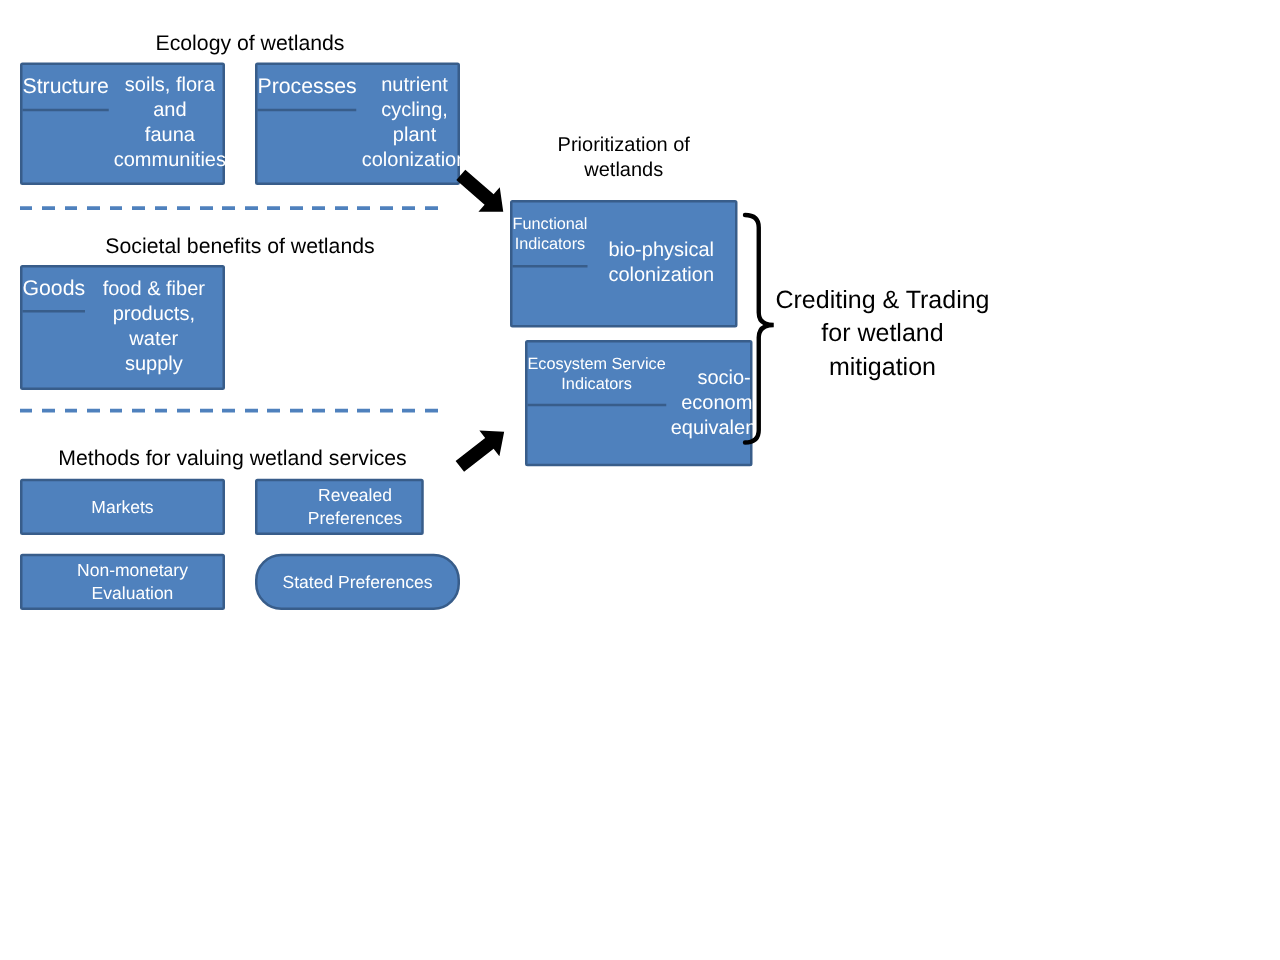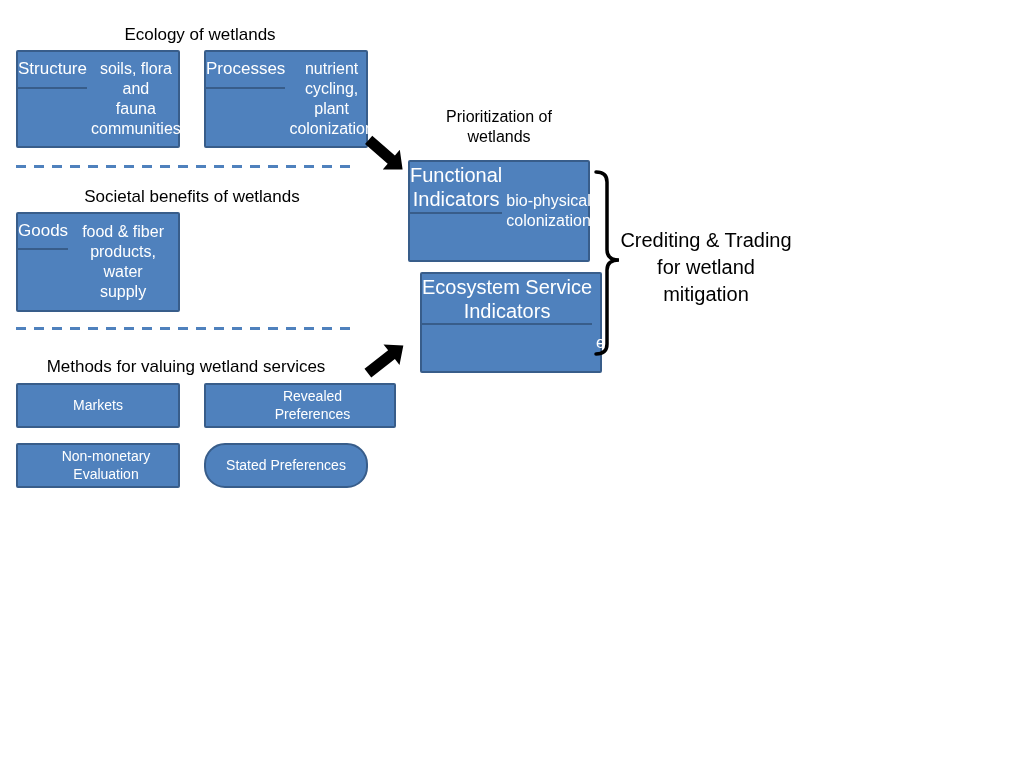--- a/index.html
+++ b/index.html
@@ -15,21 +15,21 @@
   .tbox {
     position:absolute; background:#4f81bd; border:2px solid #385d8a;
     border-radius:2px; display:flex; flex-direction:row;
     color:#ffffff; text-align:center; box-sizing:border-box;
   }
   .tbox-title {
     display:flex; align-items:center; justify-content:center;
     border-bottom:2px solid #385d8a; font-size:17px; line-height:1.2;
     white-space:pre-line; flex:0 0 auto;
   }
-  .tbox-title.sm { font-size:20px; }
+  .tbox-title.sm { font-size:13px; }
   .tbox-body {
     flex:1 1 auto; display:flex; align-items:center; justify-content:center;
     font-size:16px; line-height:1.25; white-space:pre-line; padding:0 4px;
   }
   .sbox {
     position:absolute; background:#4f81bd; border:2px solid #385d8a;
     border-radius:2px; display:flex; align-items:center; justify-content:center;
     color:#ffffff; text-align:center; font-size:14px; line-height:1.25;
     white-space:pre-line; box-sizing:border-box;
   }
@@ -73,21 +73,21 @@
 products, water
 supply</div>
   </div>
 
 
   <div class="dash" style="left:16px;top:327px;width:337px;"></div>
 
   <div class="heading" style="left:0px;top:356px;width:372px;">Methods for valuing wetland services</div>
 
   <div class="sbox" style="left:16px;top:383px;width:164px;height:45px;">Markets</div>
-  <div class="sbox" style="left:204px;top:383px;width:192px;height:45px;padding-left:25px;">Revealed
+  <div class="sbox" style="left:204px;top:383px;width:135px;height:45px;padding-left:25px;">Revealed
 Preferences</div>
   <div class="sbox" style="left:16px;top:443px;width:164px;height:45px;padding-left:16px;">Non-monetary
 Evaluation</div>
   <div class="sbox" style="left:204px;top:443px;width:164px;height:45px;border-radius:21px;">Stated Preferences</div>
 
   <div class="heading small" style="left:408px;top:107px;width:182px;">Prioritization of
 wetlands</div>
 
   <div class="tbox" style="left:408px;top:160px;width:182px;height:102px;">
     <div class="tbox-title sm" style="height:50px;">Functional

